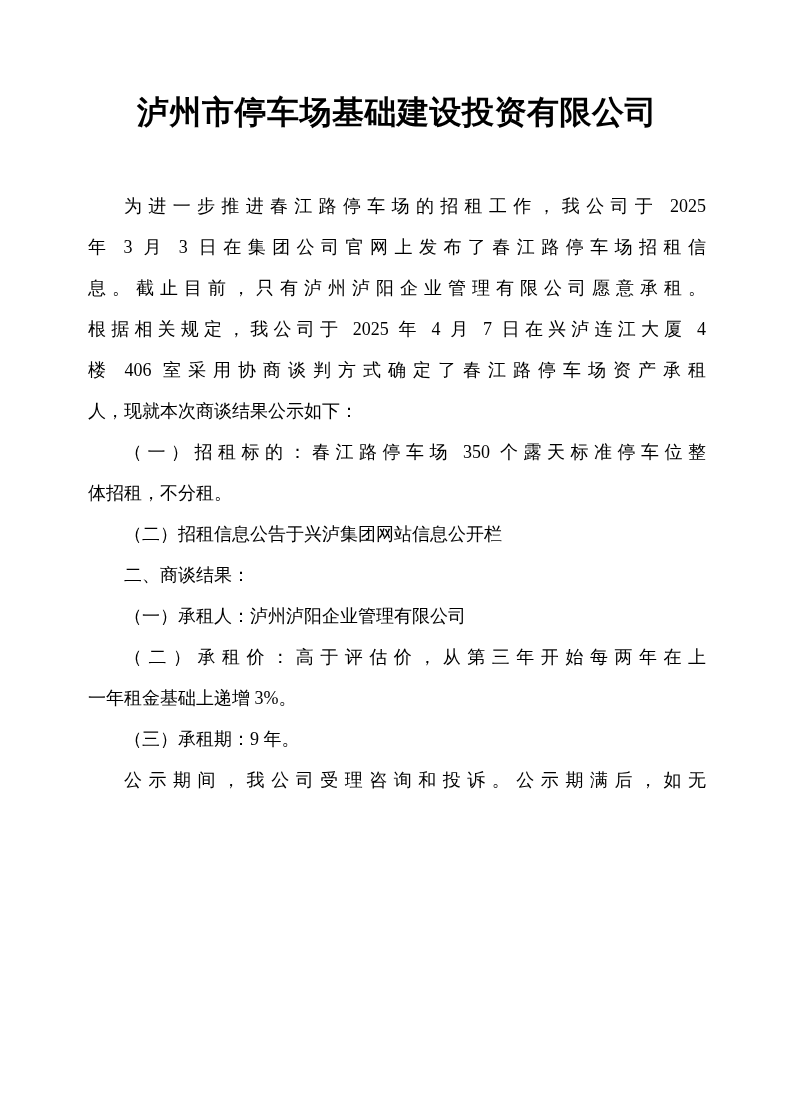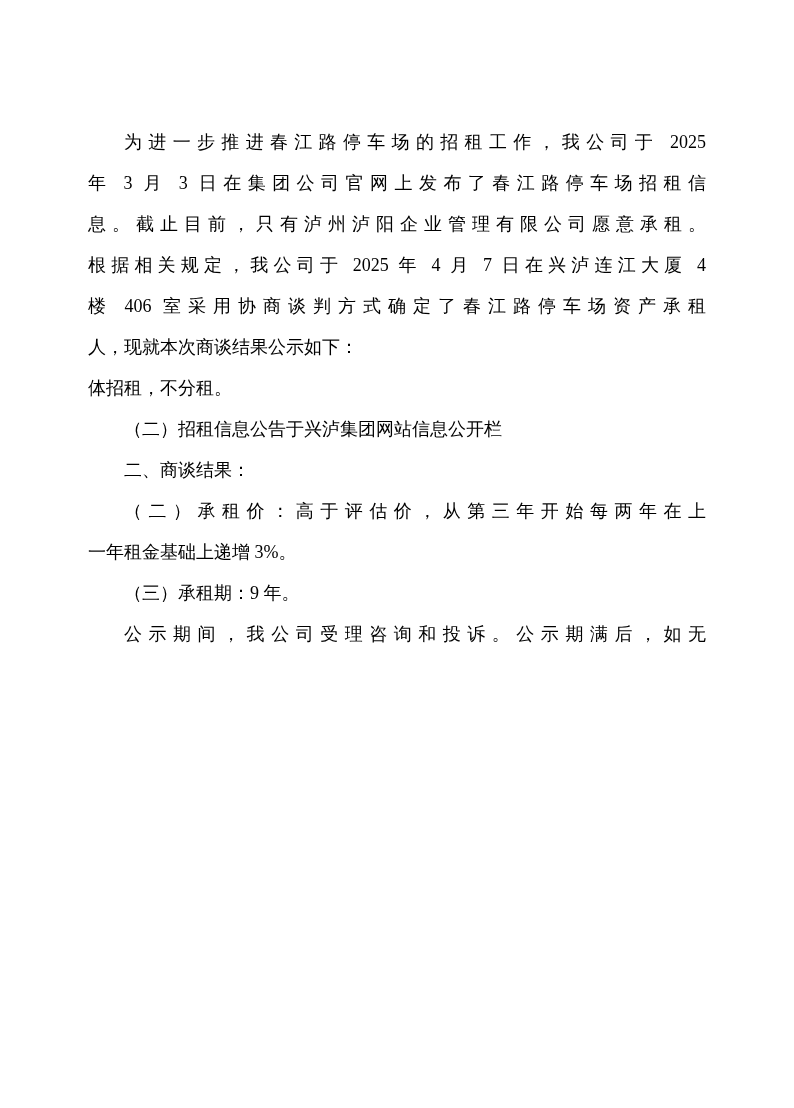--- a/index.html
+++ b/index.html
@@ -39,29 +39,32 @@
   }
   .body-line.indent {
     text-indent: 2em;
   }
 </style>
 </head>
 <body>
 
 <div class="page">
   <div class="doc-title">
+    <div class="title-line">泸州市停车场基础建设投资有限公司</div>
   </div>
   <div class="doc-body">
       <div class="body-line indent stretch">为进一步推进春江路停车场的招租工作，我公司于 2025</div>
       <div class="body-line stretch">年 3 月 3 日在集团公司官网上发布了春江路停车场招租信</div>
       <div class="body-line stretch">息。截止目前，只有泸州泸阳企业管理有限公司愿意承租。</div>
       <div class="body-line stretch">根据相关规定，我公司于 2025 年 4 月 7 日在兴泸连江大厦 4</div>
       <div class="body-line stretch">楼 406 室采用协商谈判方式确定了春江路停车场资产承租</div>
       <div class="body-line">人，现就本次商谈结果公示如下：</div>
+      <div class="body-line indent stretch">（一）招租标的：春江路停车场 350 个露天标准停车位整</div>
       <div class="body-line">体招租，不分租。</div>
       <div class="body-line indent">（二）招租信息公告于兴泸集团网站信息公开栏</div>
       <div class="body-line indent">二、商谈结果：</div>
+      <div class="body-line indent">（一）承租人：泸州泸阳企业管理有限公司</div>
       <div class="body-line indent stretch">（二）承租价：高于评估价，从第三年开始每两年在上</div>
       <div class="body-line">一年租金基础上递增 3%。</div>
       <div class="body-line indent">（三）承租期：9 年。</div>
       <div class="body-line indent stretch">公示期间，我公司受理咨询和投诉。公示期满后，如无</div>
     </div>
 </div>
 
 </body></html>

